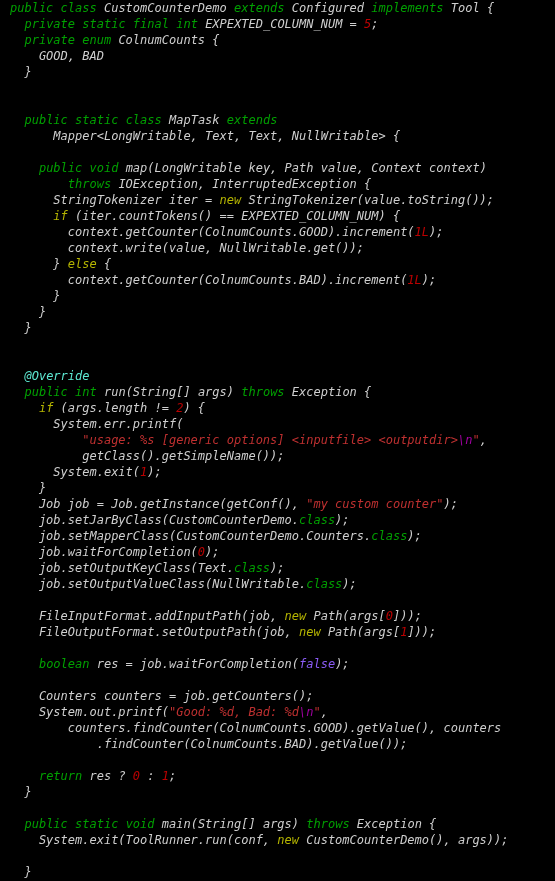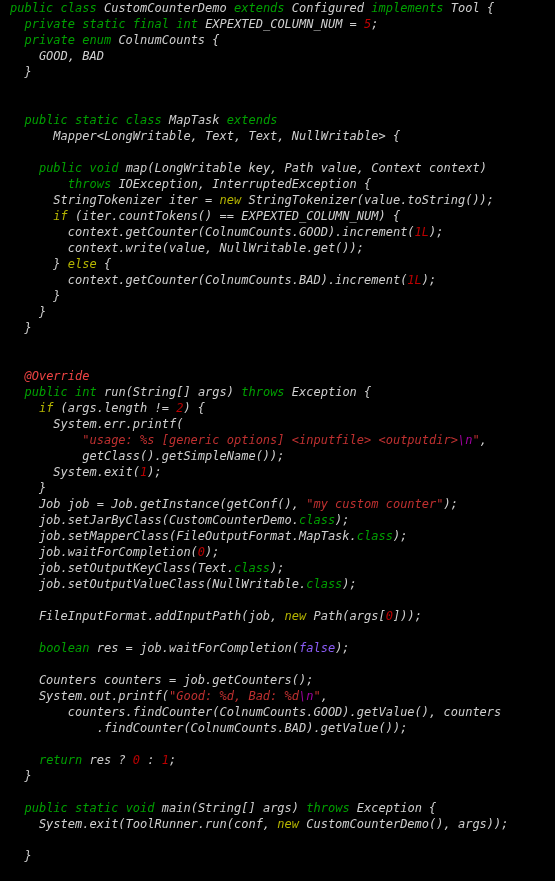--- a/index.html
+++ b/index.html
@@ -32,21 +32,21 @@
     letter-spacing: 0px;
     padding-left: 10px;
     font-style: italic;
   }
   .tok-default { color: #cfcfcf; }
   .tok-keyword { color: #00a000; }
   .tok-control { color: #b5b500; text-align: right; }
   .tok-number  { color: #bb0000; }
   .tok-string  { color: #bf3030; }
   .tok-escape  { color: #a000a0; }
-  .tok-annotation { color: #ef4444; }
+  .tok-annotation { color: #5eead4; }
   .tok-literal { color: #8b5cf6; }
 </style>
 </head>
 <body>
 
 <div id="code-view">
     <div class="code-line"><span class="tok-keyword">public</span><span class="tok-default"> </span><span class="tok-keyword">class</span><span class="tok-default"> CustomCounterDemo </span><span class="tok-keyword">extends</span><span class="tok-default"> Configured </span><span class="tok-keyword">implements</span><span class="tok-default"> Tool {</span></div>
     <div class="code-line"><span class="tok-default">  </span><span class="tok-keyword">private</span><span class="tok-default"> </span><span class="tok-keyword">static</span><span class="tok-default"> </span><span class="tok-keyword">final</span><span class="tok-default"> </span><span class="tok-keyword">int</span><span class="tok-default"> EXPEXTED_COLUMN_NUM = </span><span class="tok-number">5</span><span class="tok-default">;</span></div>
     <div class="code-line"><span class="tok-default">  </span><span class="tok-keyword">private</span><span class="tok-default"> </span><span class="tok-keyword">enum</span><span class="tok-default"> ColnumCounts {</span></div>
     <div class="code-line"><span class="tok-default">    GOOD, BAD</span></div>
@@ -72,26 +72,27 @@
     <div class="code-line"><span class="tok-default">  </span><span class="tok-annotation">@Override</span></div>
     <div class="code-line"><span class="tok-default">  </span><span class="tok-keyword">public</span><span class="tok-default"> </span><span class="tok-keyword">int</span><span class="tok-default"> run(String[] args) </span><span class="tok-keyword">throws</span><span class="tok-default"> Exception {</span></div>
     <div class="code-line"><span class="tok-default">    </span><span class="tok-control">if</span><span class="tok-default"> (args.length != </span><span class="tok-number">2</span><span class="tok-default">) {</span></div>
     <div class="code-line"><span class="tok-default">      System.err.printf(</span></div>
     <div class="code-line"><span class="tok-default">          </span><span class="tok-string">"usage: %s [generic options] &lt;inputfile&gt; &lt;outputdir&gt;</span><span class="tok-escape">\n</span><span class="tok-string">"</span><span class="tok-default">,</span></div>
     <div class="code-line"><span class="tok-default">          getClass().getSimpleName());</span></div>
     <div class="code-line"><span class="tok-default">      System.exit(</span><span class="tok-number">1</span><span class="tok-default">);</span></div>
     <div class="code-line"><span class="tok-default">    }</span></div>
     <div class="code-line"><span class="tok-default">    Job job = Job.getInstance(getConf(), </span><span class="tok-string">"my custom counter"</span><span class="tok-default">);</span></div>
     <div class="code-line"><span class="tok-default">    job.setJarByClass(CustomCounterDemo.</span><span class="tok-keyword">class</span><span class="tok-default">);</span></div>
-    <div class="code-line"><span class="tok-default">    job.setMapperClass(FileOutputFormat.MapTask.</span><span class="tok-keyword">class</span><span class="tok-default">);</span></div>
+    <div class="code-line"><span class="tok-default">    job.setMapperClass(CustomCounterDemo.Counters.</span><span class="tok-keyword">class</span><span class="tok-default">);</span></div>
     <div class="code-line"><span class="tok-default">    job.waitForCompletion(</span><span class="tok-number">0</span><span class="tok-default">);</span></div>
     <div class="code-line"><span class="tok-default">    job.setOutputKeyClass(Text.</span><span class="tok-keyword">class</span><span class="tok-default">);</span></div>
     <div class="code-line"><span class="tok-default">    job.setOutputValueClass(NullWritable.</span><span class="tok-keyword">class</span><span class="tok-default">);</span></div>
     <div class="code-line">&nbsp;</div>
     <div class="code-line"><span class="tok-default">    FileInputFormat.addInputPath(job, </span><span class="tok-control">new</span><span class="tok-default"> Path(args[</span><span class="tok-number">0</span><span class="tok-default">]));</span></div>
+    <div class="code-line"><span class="tok-default">    FileOutputFormat.setOutputPath(job, </span><span class="tok-control">new</span><span class="tok-default"> Path(args[</span><span class="tok-number">1</span><span class="tok-default">]));</span></div>
     <div class="code-line">&nbsp;</div>
     <div class="code-line"><span class="tok-default">    </span><span class="tok-keyword">boolean</span><span class="tok-default"> res = job.waitForCompletion(</span><span class="tok-literal">false</span><span class="tok-default">);</span></div>
     <div class="code-line">&nbsp;</div>
     <div class="code-line"><span class="tok-default">    Counters counters = job.getCounters();</span></div>
     <div class="code-line"><span class="tok-default">    System.out.printf(</span><span class="tok-string">"Good: %d, Bad: %d</span><span class="tok-escape">\n</span><span class="tok-string">"</span><span class="tok-default">,</span></div>
     <div class="code-line"><span class="tok-default">        counters.findCounter(ColnumCounts.GOOD).getValue(), counters</span></div>
     <div class="code-line"><span class="tok-default">            .findCounter(ColnumCounts.BAD).getValue());</span></div>
     <div class="code-line">&nbsp;</div>
     <div class="code-line"><span class="tok-default">    </span><span class="tok-keyword">return</span><span class="tok-default"> res ? </span><span class="tok-number">0</span><span class="tok-default"> : </span><span class="tok-number">1</span><span class="tok-default">;</span></div>
     <div class="code-line"><span class="tok-default">  }</span></div>

